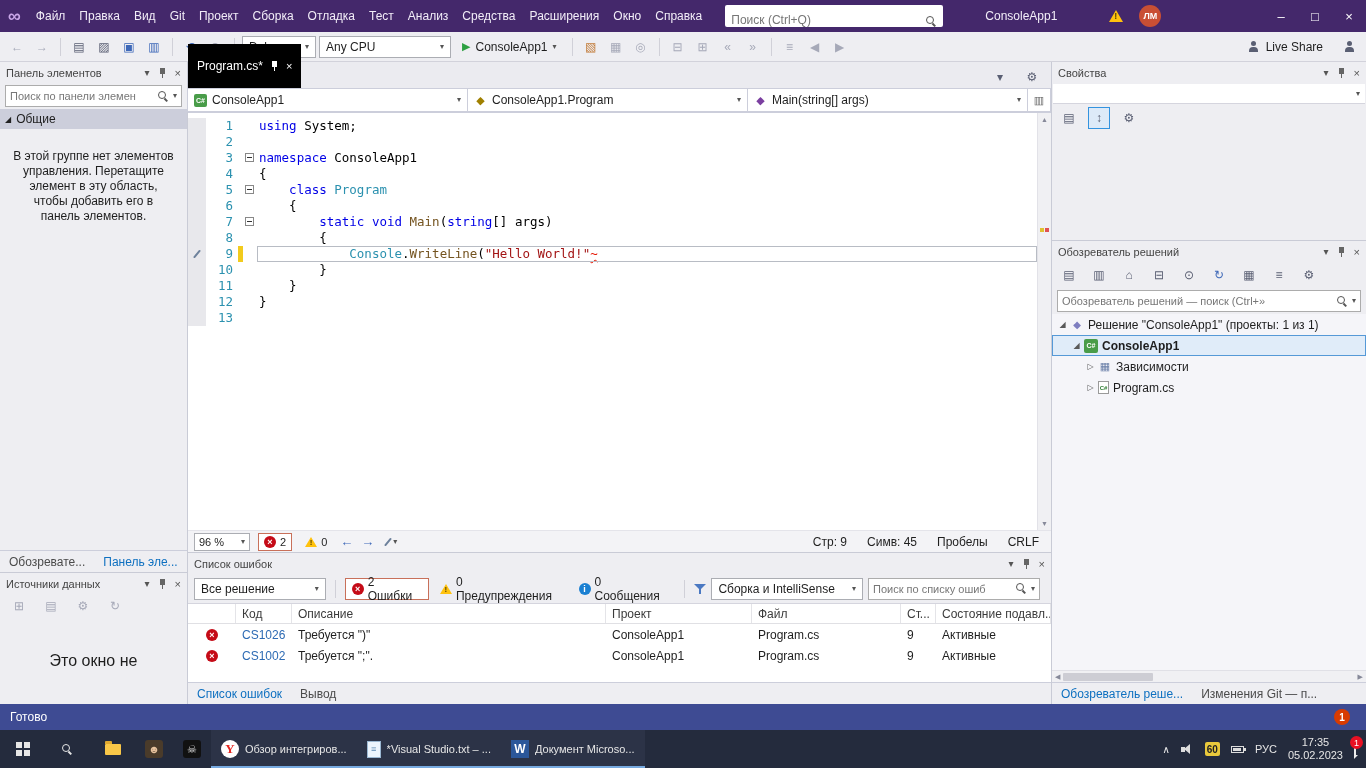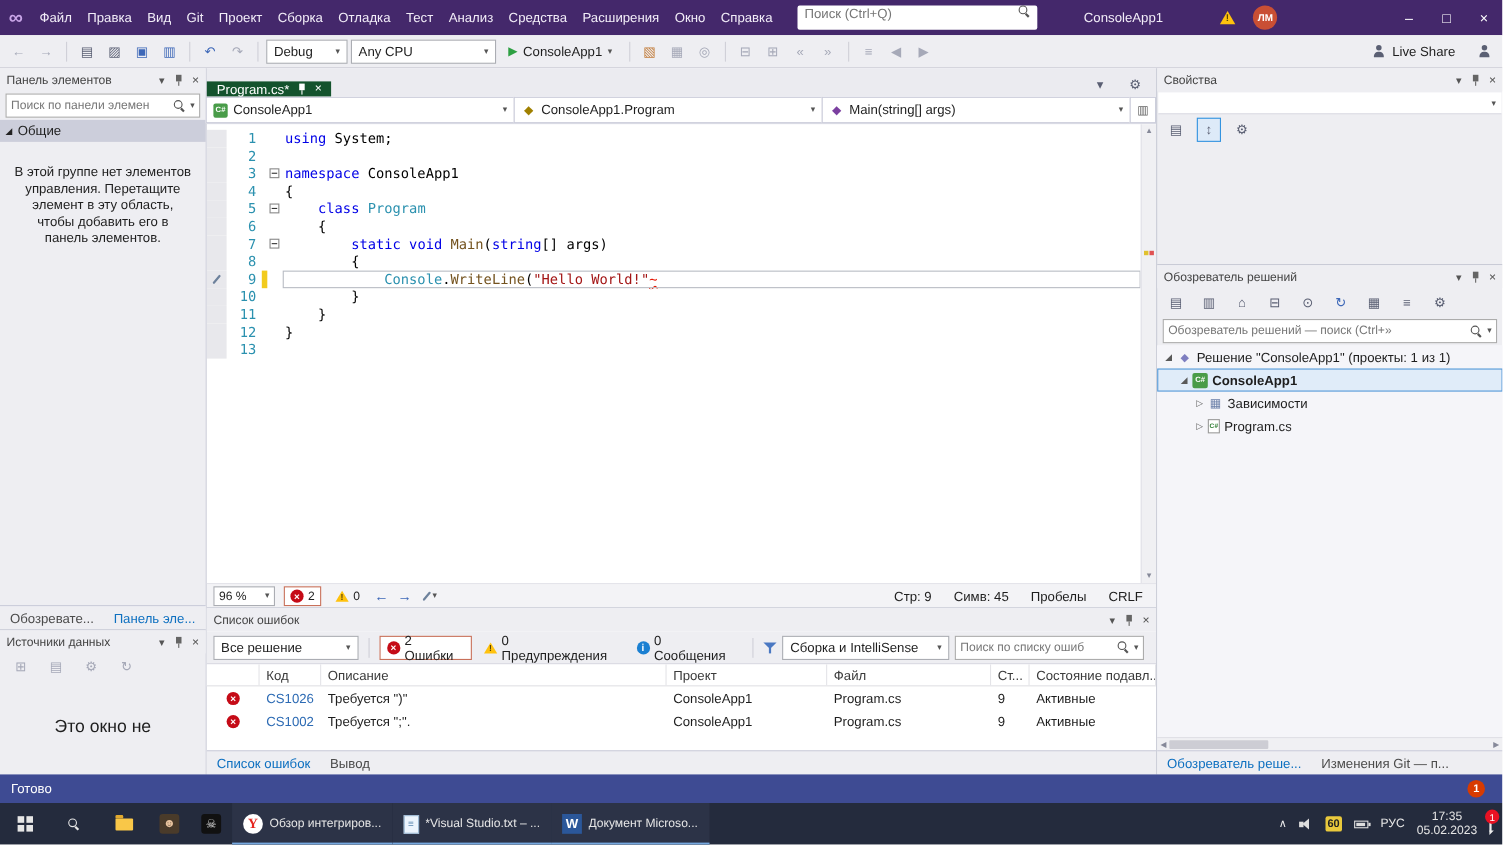--- a/index.html
+++ b/index.html
@@ -5,21 +5,21 @@
 *{box-sizing:border-box;margin:0;padding:0}
 html,body{width:1366px;height:768px;overflow:hidden}
 body{font-family:"Liberation Sans",sans-serif;font-size:12px;color:#1e1e1e}
 .screen{position:relative;width:1366px;height:768px;background:#fff;overflow:hidden}
 
 
 .titlebar{position:absolute;top:0;left:0;right:0;height:32px;background:#44286B;display:flex;align-items:center;padding-left:8px;color:#F2EDF8}
 .vs-logo{font-size:18px;font-weight:bold;color:#C9A6E8;margin-right:8px}
 .menus{display:flex;height:100%}
 .menu-item{padding:0 7px;display:flex;align-items:center;font-size:12px;color:#F2EDF8;cursor:default}
-.qsearch{margin-left:16px;width:218px;height:22px;background:#fff;border-radius:2px;display:flex;align-items:flex-start;padding:0 6px;gap:4px}
+.qsearch{margin-left:16px;width:218px;height:22px;background:#fff;border-radius:2px;display:flex;align-items:flex-end;padding:0 6px;gap:4px}
 .qsearch input{flex:1;border:none;outline:none;font:12px "Liberation Sans",sans-serif;color:#333;background:transparent}
 .qsearch input::placeholder{color:#767676}
 .tb-sol{margin-left:42px;font-size:12px}
 .i-warn-tri{position:relative;width:0;height:0;border-left:7px solid transparent;border-right:7px solid transparent;border-bottom:12px solid #FFC20E;margin-left:52px}
 .i-warn-tri i{position:absolute;left:-2px;top:1px;font-style:normal;font-weight:bold;font-size:9px;color:#5C4500}
 .avatar{margin-left:16px;width:22px;height:22px;border-radius:50%;background:#C94F34;color:#fff;font-size:9px;font-weight:bold;display:flex;align-items:center;justify-content:center}
 .winbtns{margin-left:auto;display:flex;height:100%}
 .winbtn{width:34px;height:100%;display:flex;align-items:center;justify-content:center;font-size:13px;color:#fff}
 
 
@@ -60,21 +60,21 @@
 .toolbox-empty{padding:20px 13px;text-align:center;font-size:12px;line-height:15px;color:#1e1e1e}
 .tbx-spacer{flex:1}
 
 
 .datasources{height:132px;display:flex;flex-direction:column;border-top:1px solid #C9CBD6}
 .ds-toolbar{height:24px;display:flex;align-items:center;gap:10px;padding:0 8px}
 .ds-msg{text-align:center;margin-top:34px;font-size:16px}
 
 
 .tabstrip{height:26px;background:#EBEBF0;display:flex;align-items:flex-end;flex:none}
-.doctab{height:14px;display:flex;align-items:center;gap:7px;padding:0 9px;background:#14532d;color:#fff;font-size:12px}
+.doctab{height:44px;display:flex;align-items:center;gap:7px;padding:0 9px;background:#000000;color:#fff;font-size:12px}
 .tabx{font-size:11px;color:#fff}
 .tabstrip-right{margin-left:auto;display:flex;align-items:center;gap:10px;padding:0 8px;color:#666}
 .navbar{height:25px;display:flex;background:#F7F7FA;border-bottom:1px solid #CCCEDB;flex:none}
 .navbar-combos{display:flex;flex:1;min-width:0}
 .navcombo{flex:1;display:flex;align-items:center;gap:5px;border:1px solid #CCCEDB;margin-left:-1px;padding:0 6px;background:#fff;font-size:12px;min-width:0}
 .navlabel{white-space:nowrap;overflow:hidden;text-overflow:ellipsis}
 .navico{width:13px;height:13px;flex:none;display:flex;align-items:center;justify-content:center}
 .navico-csproj{background:#499C49;border-radius:2px;color:#fff;font-size:7px;font-weight:bold}
 .navico-csproj::after{content:"C#"}
 .navico-class{color:#A08000;font-size:11px}.navico-class::after{content:"◆"}

